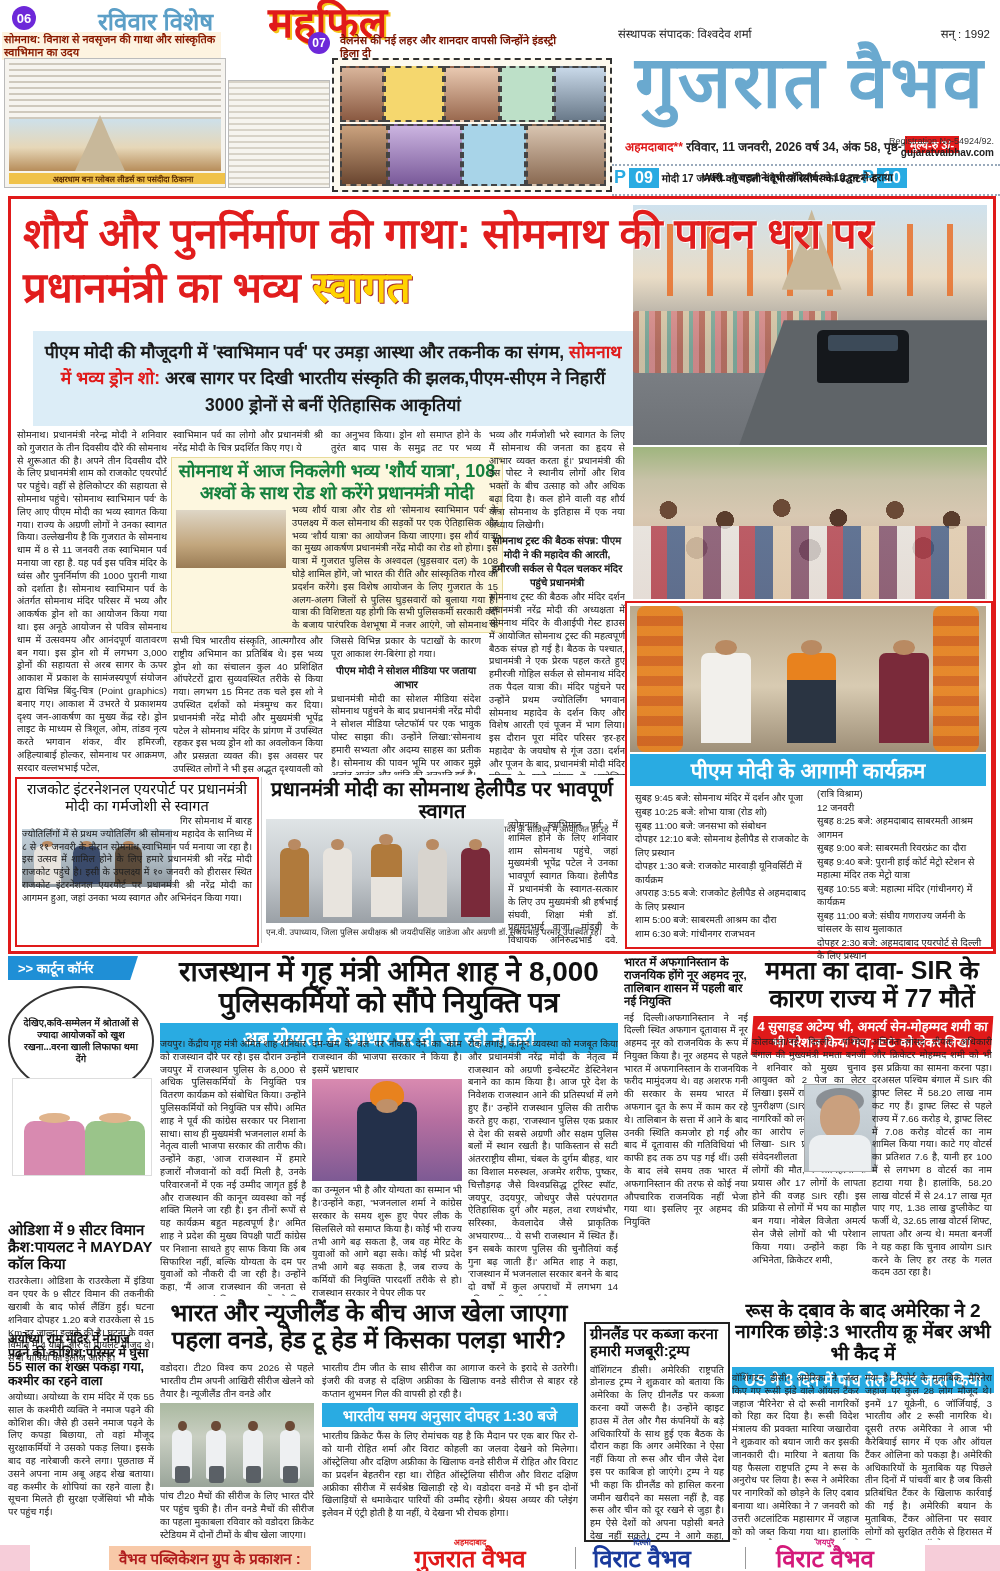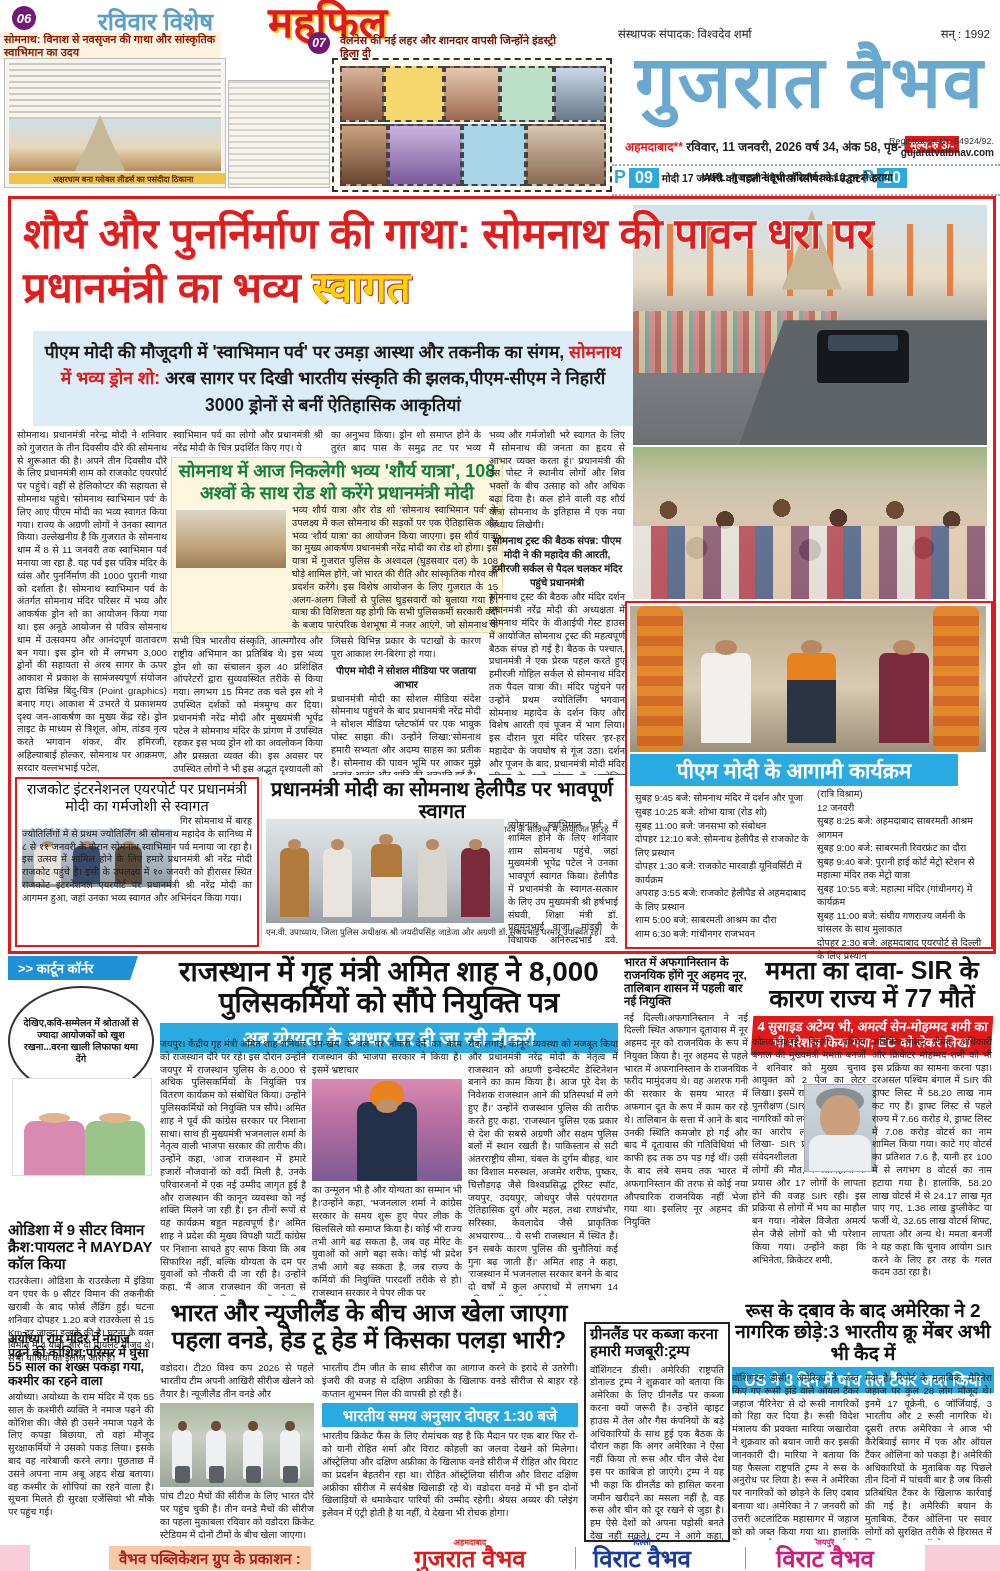--- a/index.html
+++ b/index.html
@@ -8,22 +8,22 @@
   .abs{position:absolute;}
   .jt{text-align:justify;}
   .bodytxt{font-size:9.5px;line-height:12.8px;color:#222;}
   .smalltxt{font-size:8.5px;line-height:11px;color:#222;}
   .ctr{text-align:center;}
   .bold{font-weight:bold;}
   .red{color:#e01a1a;}
   .blue{color:#5b9fc7;}
   .clip{overflow:hidden;}
   
-  .circle-num{width:24px;height:24px;border-radius:50%;background:#701a75;color:#fff;
-      font-weight:bold;font-size:13px;display:flex;align-items:center;justify-content:center;font-style:italic;}
+  .circle-num{width:24px;height:24px;border-radius:50%;background:#6d28d9;color:#fff;
+      font-weight:bold;font-size:13px;display:flex;align-items:center;justify-content:center;}
   .masthead{font-size:72px;font-weight:bold;color:#6aa9cf;letter-spacing:2px;line-height:1;}
   .pbox{background:#29abe2;color:#fff;font-weight:bold;font-size:16px;padding:1px 6px;}
   .pletter{color:#29abe2;font-weight:bold;font-size:18px;}
   .pstrip{border-top:2px dotted #9ab;border-bottom:2px dotted #9ab;}
   .pricebox{background:#e01a1a;color:#fff;font-weight:bold;font-size:11px;padding:1px 5px;}
   .clipbox{border:1px solid #bbb;background:#f6f4ef;}
   .dashedbox{border:2px dashed #333;background:#fdf9ee;}
   .thumb{display:inline-block;border:2px dashed #444;}
   
   .leadbox{border:3px solid #e01a1a;}
@@ -212,21 +212,21 @@
       <div class="fig" style="left:20%;background:#f2f0ec;">
           <div class="head"></div>
         </div>
       <div class="fig" style="left:44%;background:linear-gradient(180deg,#e8821e 0 30%,#2a3442 30% 100%);">
           <div class="head"></div>
         </div>
       <div class="fig" style="left:70%;background:#7a2a3a;">
           <div class="head"></div>
         </div>
     </div>
-    <div class="bluebar" style="position:absolute;left:3px;top:151px;width:328px;font-size:21px;padding:2px 0;text-align:center;">पीएम मोदी के आगामी कार्यक्रम</div>
+    <div class="bluebar" style="position:absolute;left:3px;top:151px;width:356px;font-size:21px;padding:2px 0;text-align:center;">पीएम मोदी के आगामी कार्यक्रम</div>
     <ul class="abs" style="left:8px;top:184px;width:178px;margin:0;padding:0;list-style:none;">
       <li class="schedcell sch't"><span class="schedwrap schedule schedtxt schedleft schedlist schedent sched schedul schedu schel sche sch sc s schedite scheditem">सुबह 9:45 बजे: सोमनाथ मंदिर में दर्शन और पूजा</span></li>
       <li class="scheditem">सुबह 10:25 बजे: शोभा यात्रा (रोड शो)</li>
       <li class="scheditem">सुबह 11:00 बजे: जनसभा को संबोधन</li>
       <li class="scheditem">दोपहर 12:10 बजे: सोमनाथ हेलीपैड से राजकोट के लिए प्रस्थान</li>
       <li class="scheditem">दोपहर 1:30 बजे: राजकोट मारवाड़ी यूनिवर्सिटी में कार्यक्रम</li>
       <li class="scheditem">अपराह 3:55 बजे: राजकोट हेलीपैड से अहमदाबाद के लिए प्रस्थान</li>
       <li class="scheditem">शाम 5:00 बजे: साबरमती आश्रम का दौरा</li>
       <li class="scheditem">शाम 6:30 बजे: गांधीनगर राजभवन</li>
     </ul>

